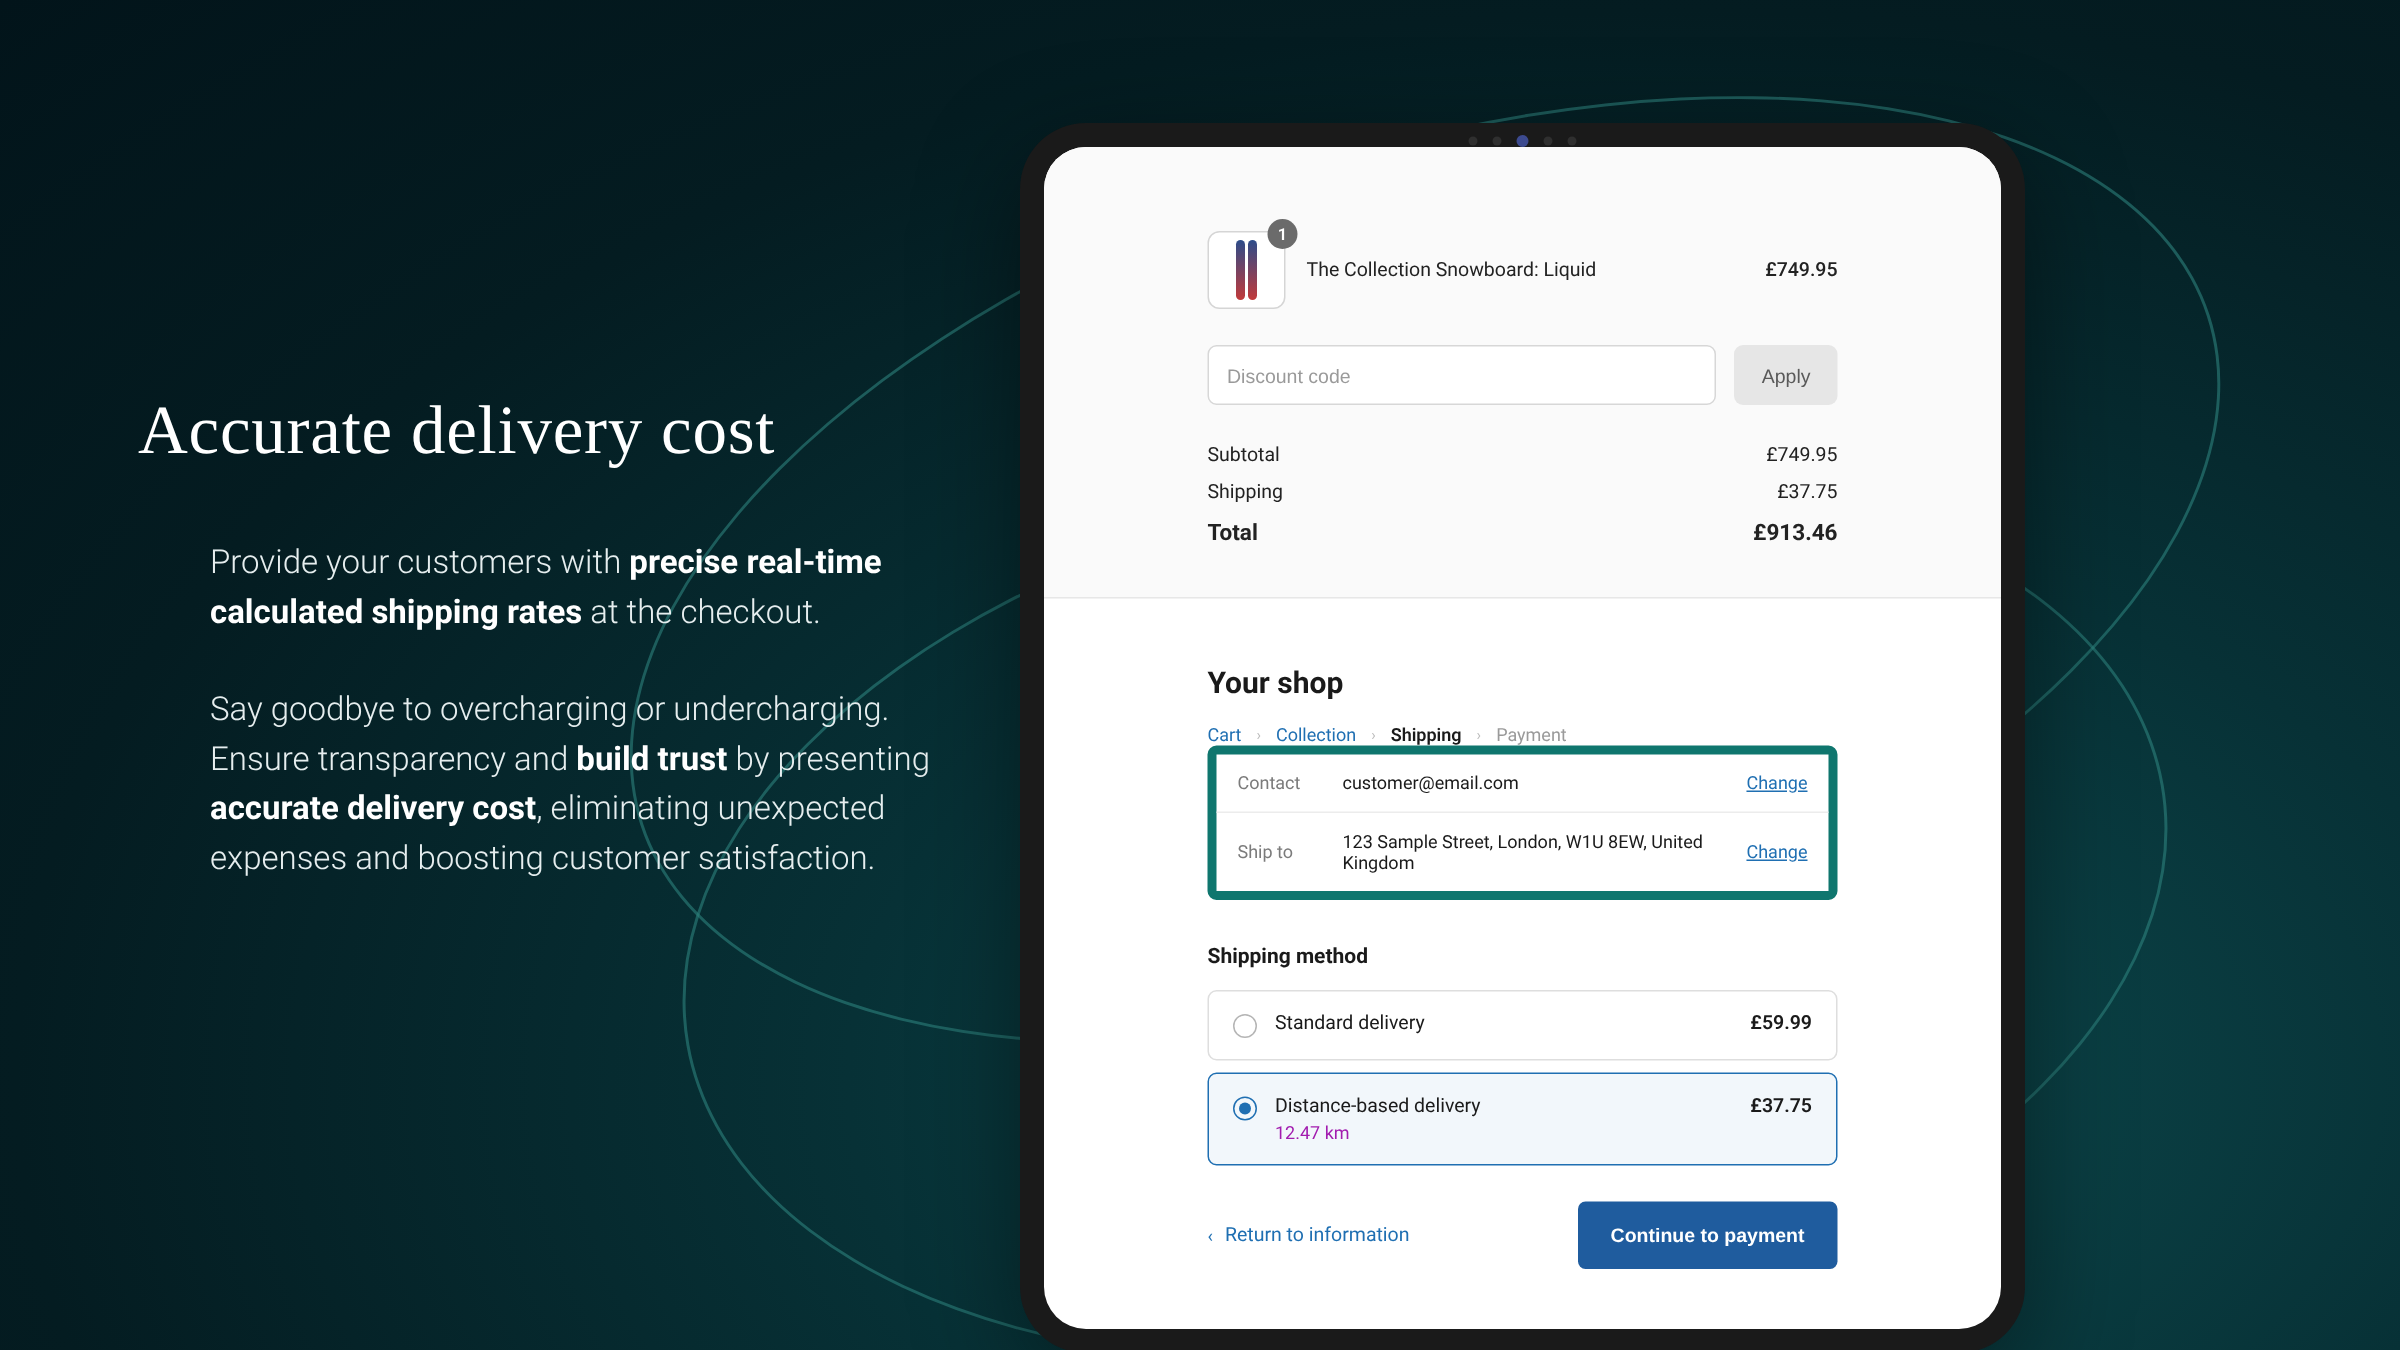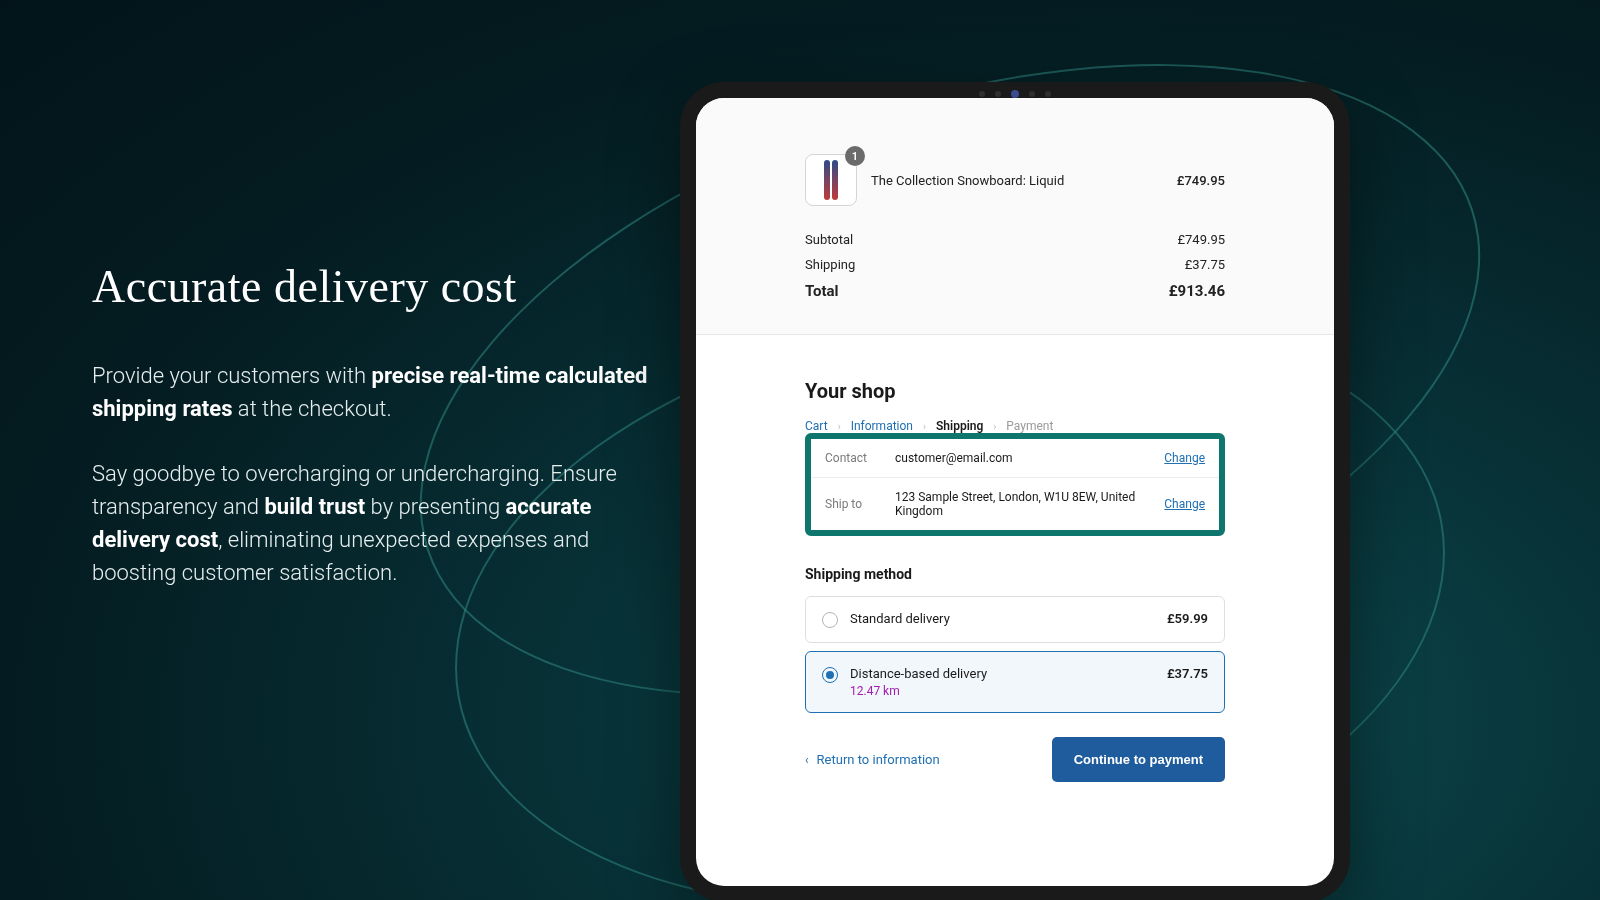--- a/index.html
+++ b/index.html
@@ -14,21 +14,21 @@
     border: 2px solid rgba(45, 130, 125, 0.6);
     border-radius: 50%;
     pointer-events: none;
   }
   .loop1 { width: 1100px; height: 560px; left: 400px; top: 100px; transform: rotate(-18deg); border-radius: 50%; }
   .loop2 { width: 1000px; height: 580px; left: 450px; top: 320px; transform: rotate(-10deg); }
 
   
   .marketing { position: absolute; left: 92px; top: 260px; width: 560px; color: #fff; }
   .marketing h1 { font-family: Georgia, "Times New Roman", serif; font-weight: 400; font-size: 46px; letter-spacing: .5px; margin-bottom: 46px; }
-  .marketing p { font-size: 22px; line-height: 1.5; color: #e6eeef; font-weight: 300; margin-bottom: 32px; }
+  .marketing p { font-size: 22px; line-height: 1.5; color: #e6eeef; font-weight: 300; margin-bottom: 32px; margin-left: 48px; }
   .marketing p strong { font-weight: 700; color: #fff; }
 
   
   .tablet {
     position: absolute;
     left: 680px; top: 82px;
     width: 670px; height: 820px;
     background: #1a1a1a;
     border-radius: 44px;
     padding: 16px;
@@ -153,20 +153,24 @@
             <div class="thumb">
               <span class="board"></span>
                 <span class="board"></span>
             </div>
             <div class="qty-badge">1</div>
           </div>
           <div class="name">The Collection Snowboard: Liquid</div>
           <div class="price">£749.95</div>
         </div>
 
+        <div class="discount-row">
+          <input type="text" placeholder="Discount code" style="">
+          <button class="apply-btn">Apply</button>
+        </div>
 
         <div class="totals">
           <div class="row">
             <span>Subtotal</span>
             <span>£749.95</span>
           </div>
           <div class="row">
             <span>Shipping</span>
             <span>£37.75</span>
           </div>
@@ -178,21 +182,21 @@
       </div>
     </div>
 
     <div class="checkout-area">
       <div class="inner">
         <div class="shop-title">Your shop</div>
 
         <div class="crumbs">
           <span>Cart</span>
           <span class="sep">›</span>
-          <span>Information</span>
+          <span>Collection</span>
           <span class="sep">›</span>
           <span class="current">Shipping</span>
           <span class="sep">›</span>
           <span class="future">Payment</span>
         </div>
 
         <div class="info-box">
           <div class="info-row">
             <span class="lbl">Contact</span>
             <span class="val">customer@email.com</span>

